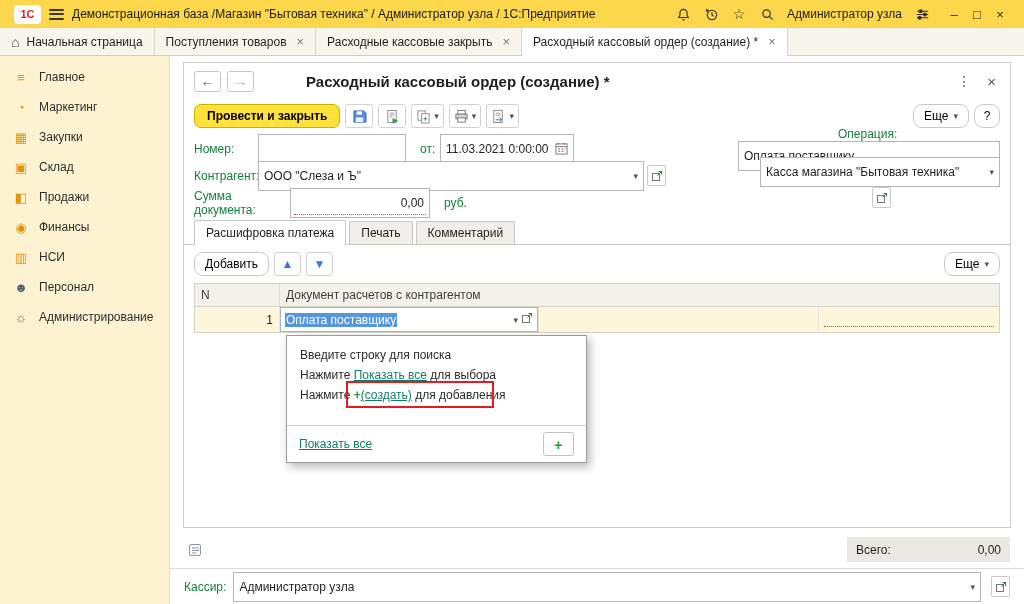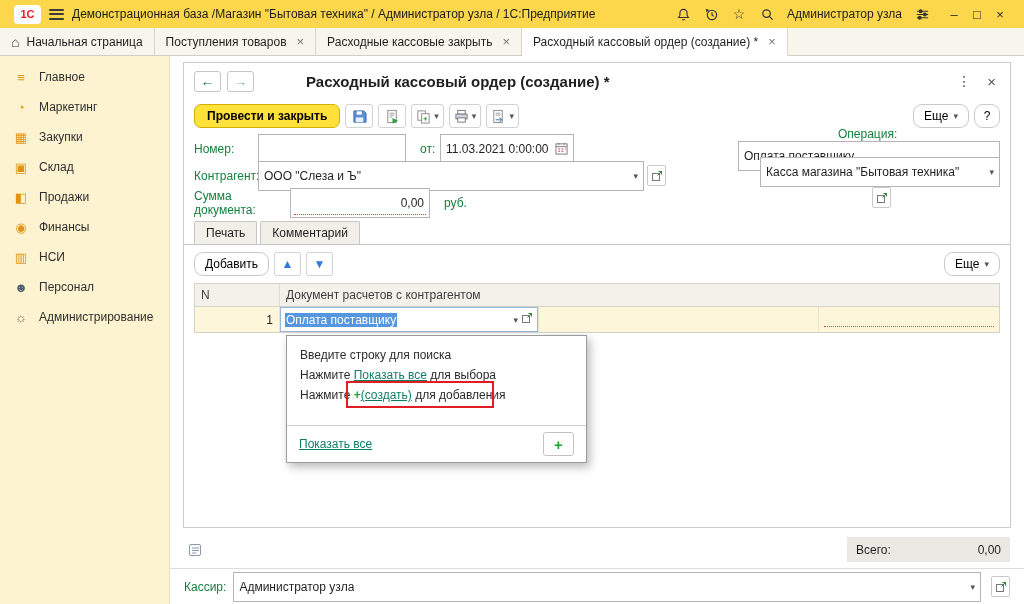--- a/index.html
+++ b/index.html
@@ -333,20 +333,21 @@
           <span class="flabel" style="width:96px">Сумма документа:</span>
           <div class="input amount" style="width:140px">
             <span class="val">0,00</span>
             <i class="uline"></i>
           </div>
           <span class="flabel" style="margin-left:14px">руб.</span>
         </div>
       </div>
 
       <div class="tabstrip">
+        <div class="ftab active">Расшифровка платежа</div>
         <div class="ftab">Печать</div>
         <div class="ftab">Комментарий</div>
       </div>
 
       <div class="content-toolbar">
         <button class="btn">Добавить</button>
         <button class="arrbtn">▲</button>
         <button class="arrbtn">▼</button>
         <div class="ct-sp"></div>
         <button class="btn">

